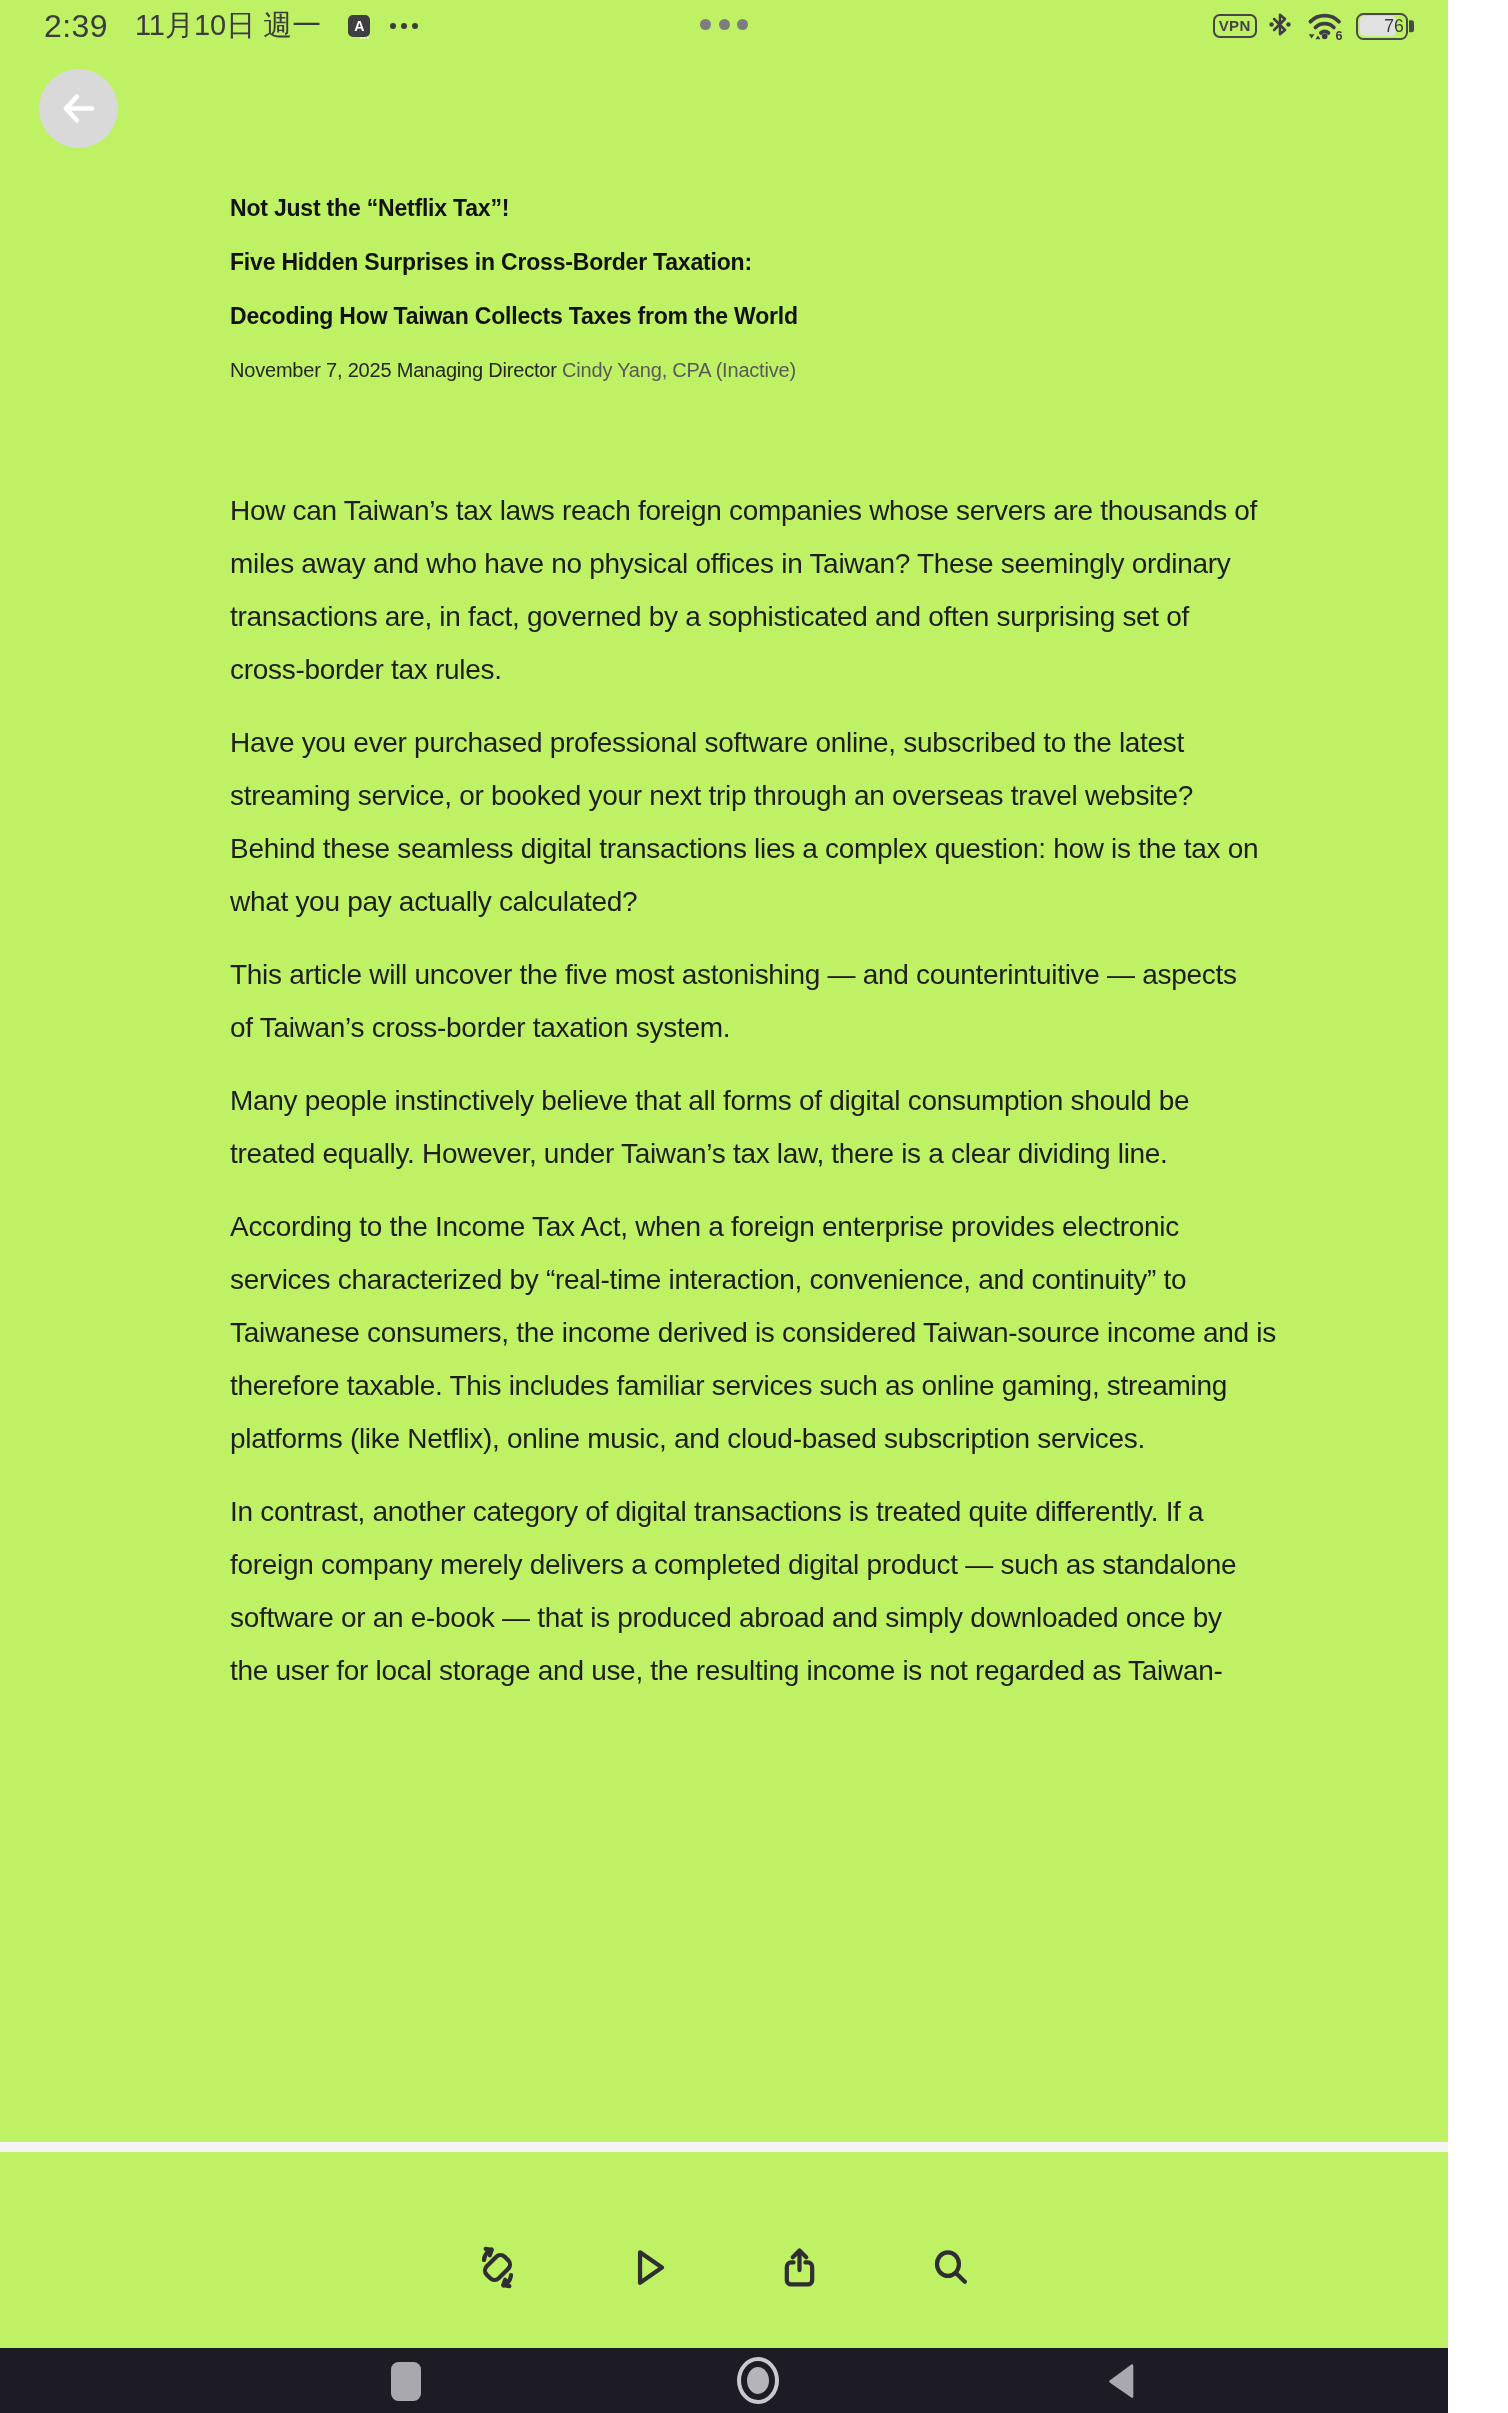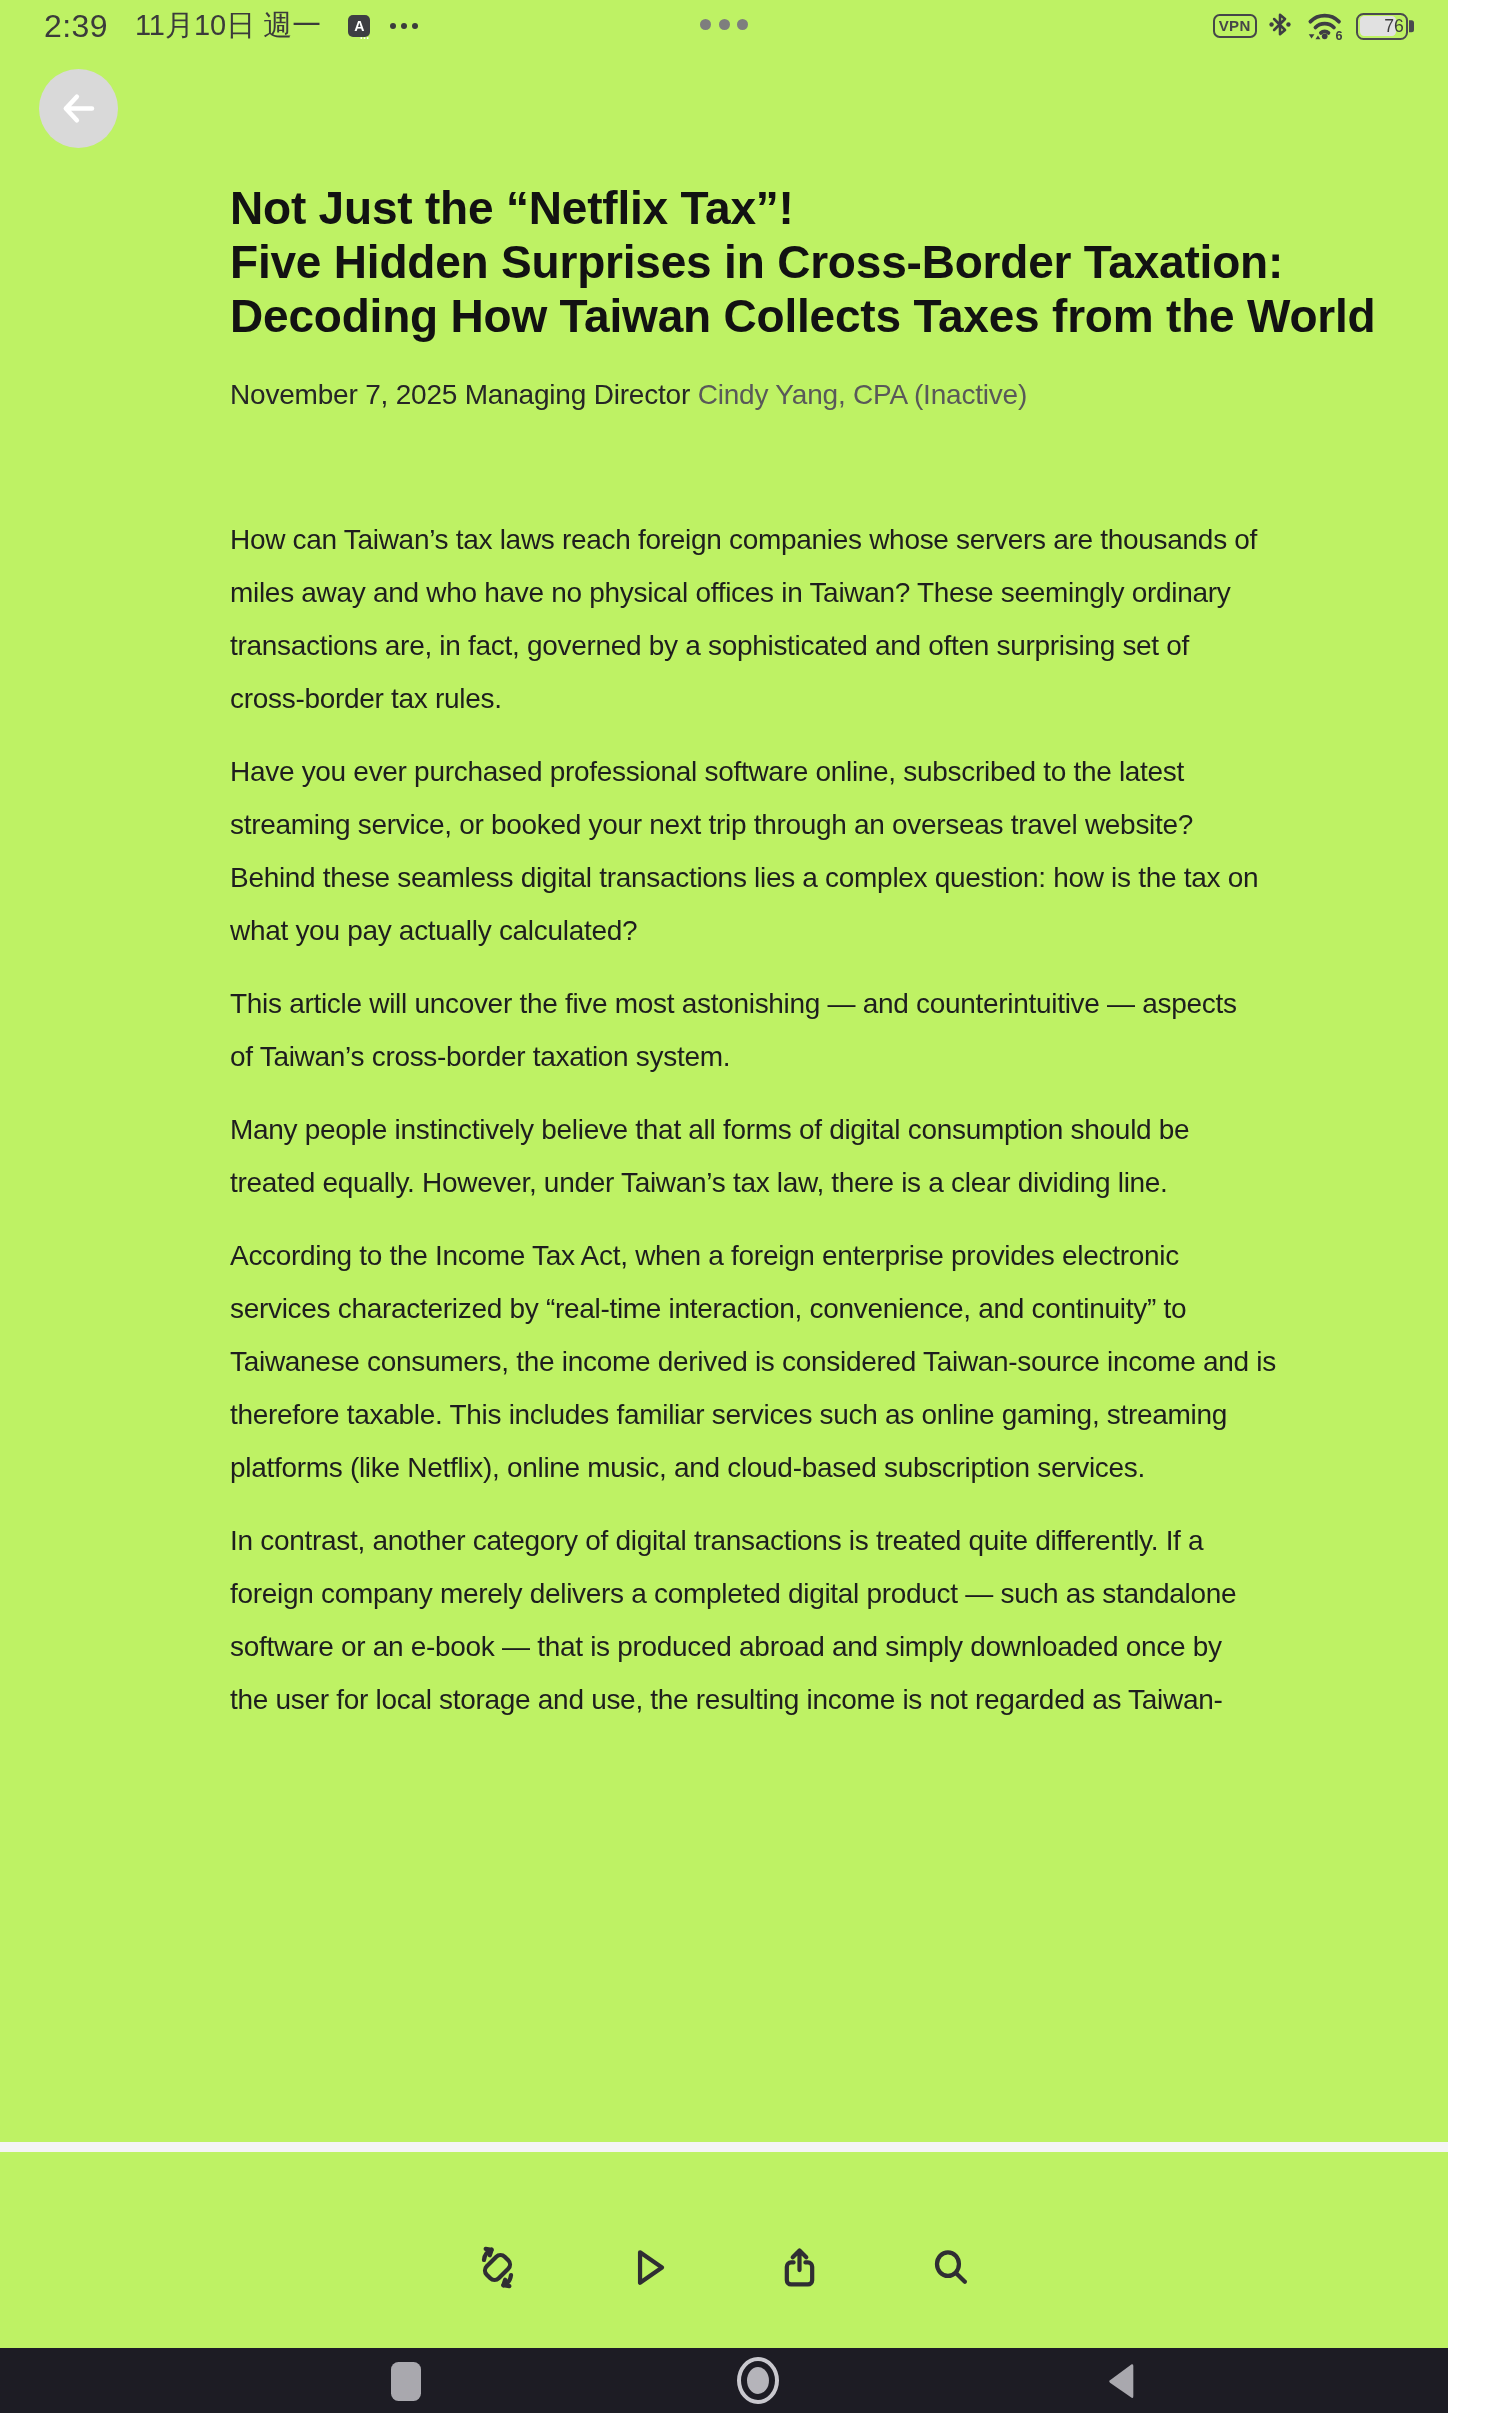--- a/index.html
+++ b/index.html
@@ -70,23 +70,23 @@
   
   .back-btn {
     position: absolute; left: 39px; top: 69px; width: 79px; height: 79px;
     border-radius: 50%; background: #d9d9d9;
     display: flex; align-items: center; justify-content: center;
   }
 
   
   .article { position: absolute; left: 230px; top: 181px; width: 1224px; }
   .title-line {
-    font-size: 46px; font-weight: 700; line-height: 54px; color: #121212; letter-spacing: -0.2px;
-  }
-  .byline { margin-top: 36px; font-size: 28px; color: #262626; letter-spacing: -0.2px; }
+    font-size: 23px; font-weight: 700; line-height: 54px; color: #121212; letter-spacing: -0.2px;
+  }
+  .byline { margin-top: 16px; font-size: 20px; color: #262626; letter-spacing: -0.2px; }
   .byline .author { color: #595959; }
   .body-copy { margin-top: 102px; }
   .body-copy p {
     font-size: 28px; line-height: 53px; letter-spacing: -0.3px;
     color: #1e1e1e; margin: 0 0 20px 0; white-space: pre-line;
   }
   .section-heading {
     font-size: 28px; font-weight: 700; line-height: 54px; letter-spacing: -0.2px;
     color: #121212; margin: 80px 0 20px 0; white-space: pre-line;
   }

